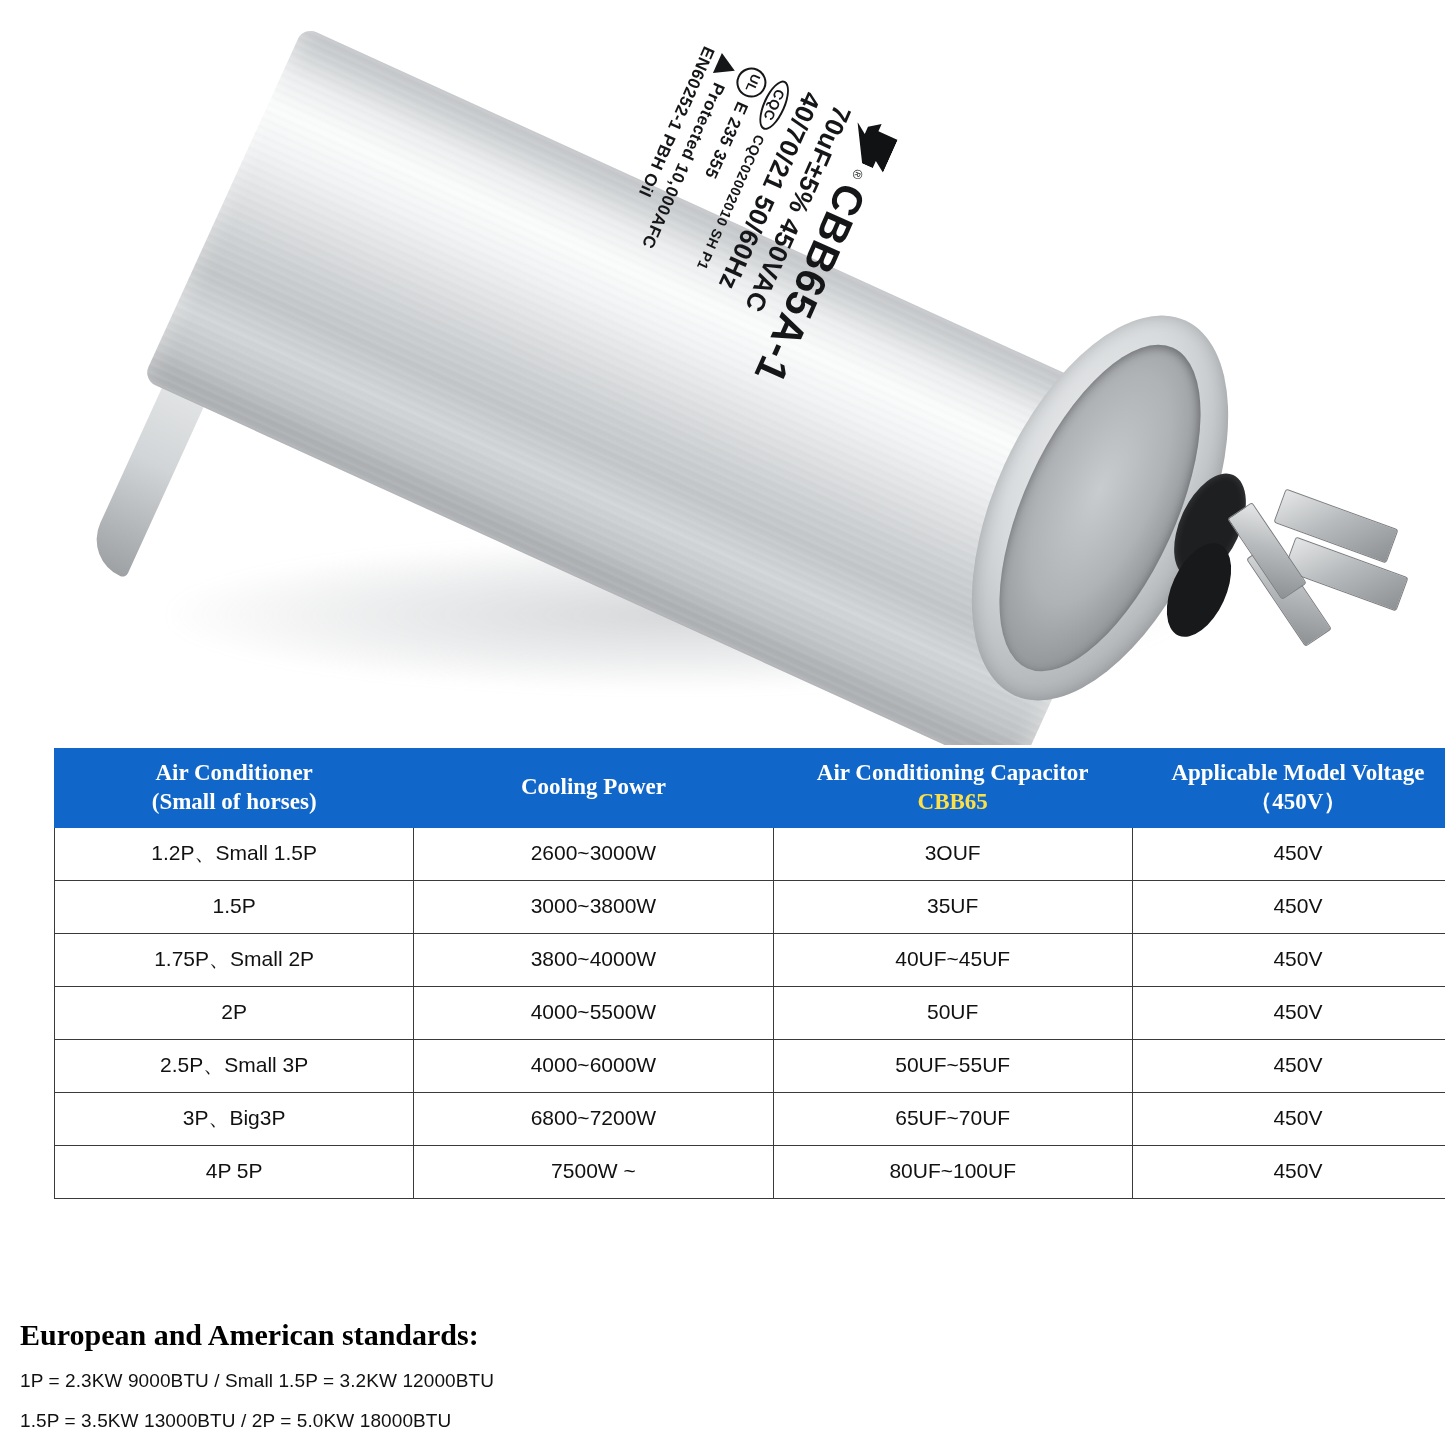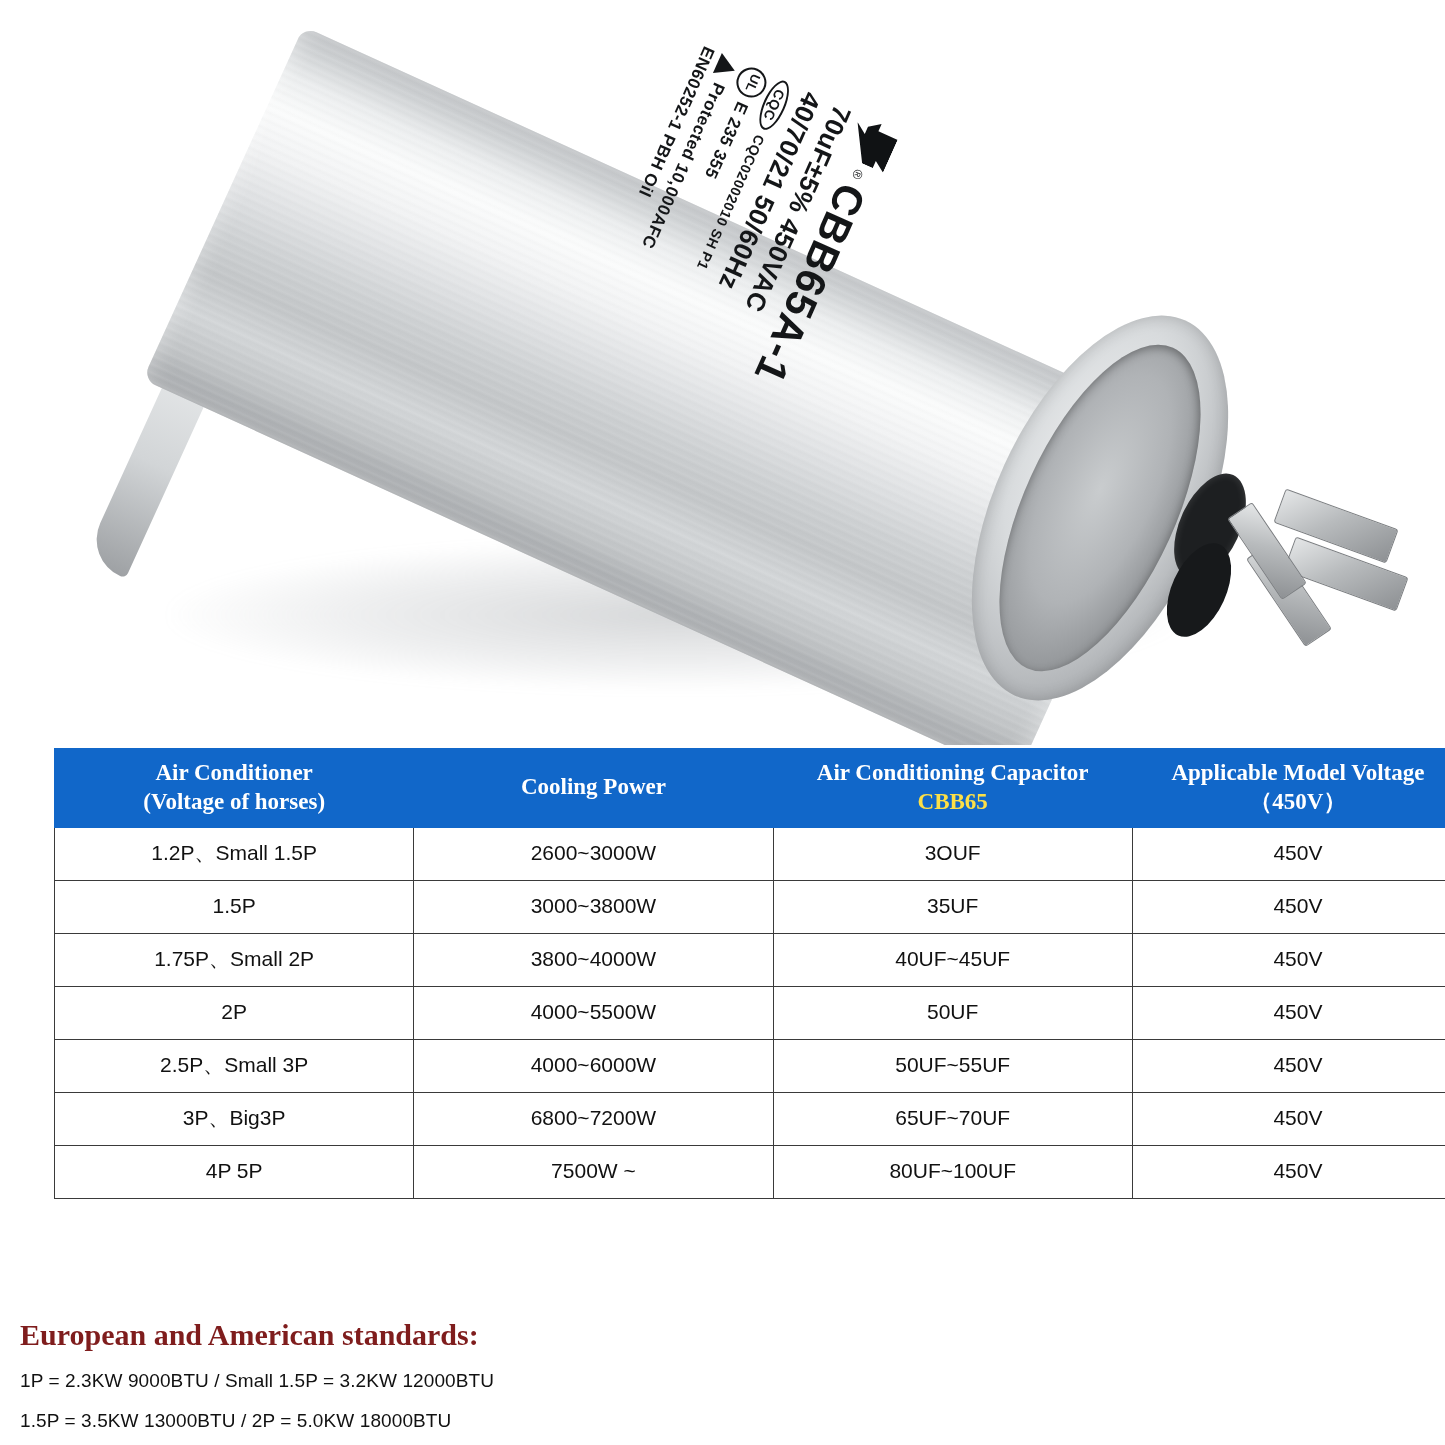--- a/index.html
+++ b/index.html
@@ -272,21 +272,21 @@
   .cell-multi span { display: block; }
 
   
   .notes {
     position: absolute;
     left: 18px;
     top: 1318px;
     width: 1410px;
   }
   .notes-title {
-    color: #7f1d1d;
+    color: #000000;
     font-size: 30px;
     font-weight: 700;
     font-family: "Liberation Serif", serif;
     margin: 0 0 4px 2px;
   }
   .notes-line {
     font-size: 19px;
     color: #111;
     margin: 18px 0 2px 2px;
     font-family: "Liberation Sans", sans-serif;
@@ -343,21 +343,21 @@
     <colgroup>
       <col style="width:25.5%">
       <col style="width:25.5%">
       <col style="width:25.5%">
       <col style="width:23.5%">
     </colgroup>
     <thead>
       <tr>
         <th>
           <div>Air Conditioner</div>
-          <div>(Voltage of horses)</div>
+          <div>(Small of horses)</div>
         </th>
         <th>
           <div>Cooling Power</div>
         </th>
         <th>
           <div>Air Conditioning Capacitor</div>
           <span class="accent">CBB65</span>
         </th>
         <th>
           <div>Applicable Model Voltage</div>

